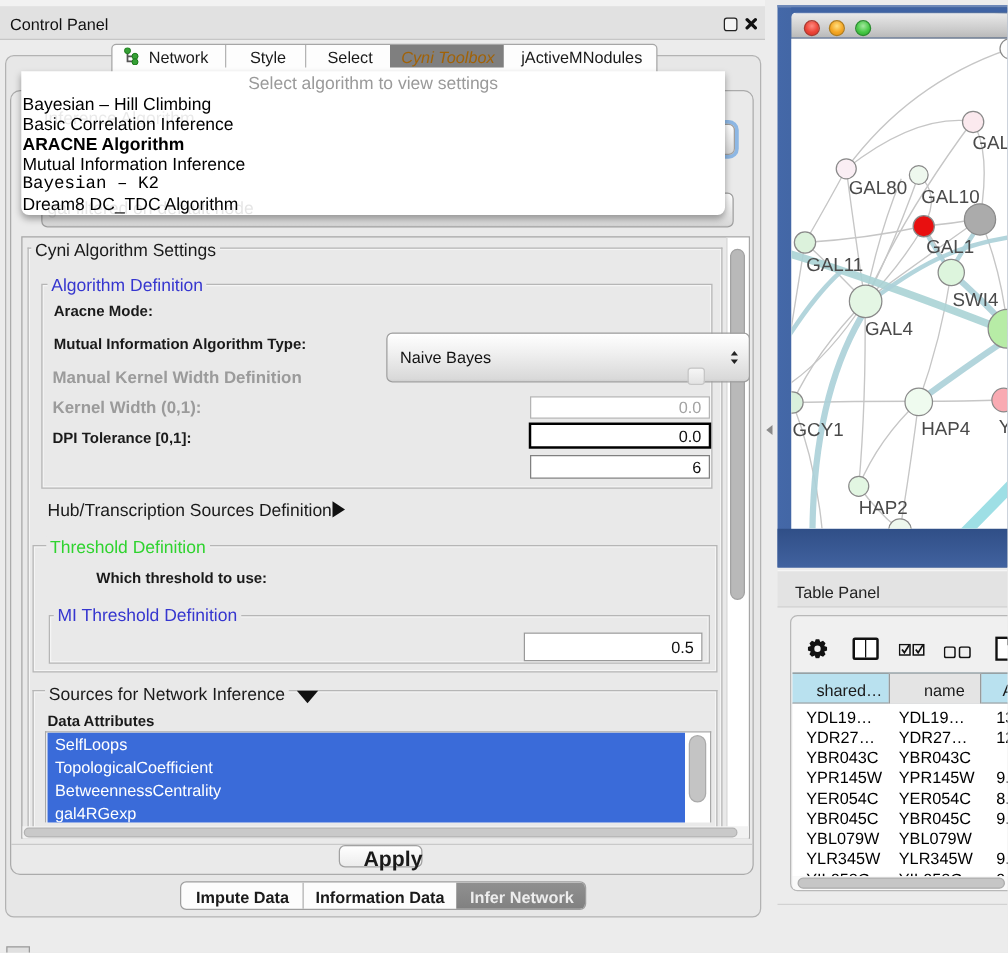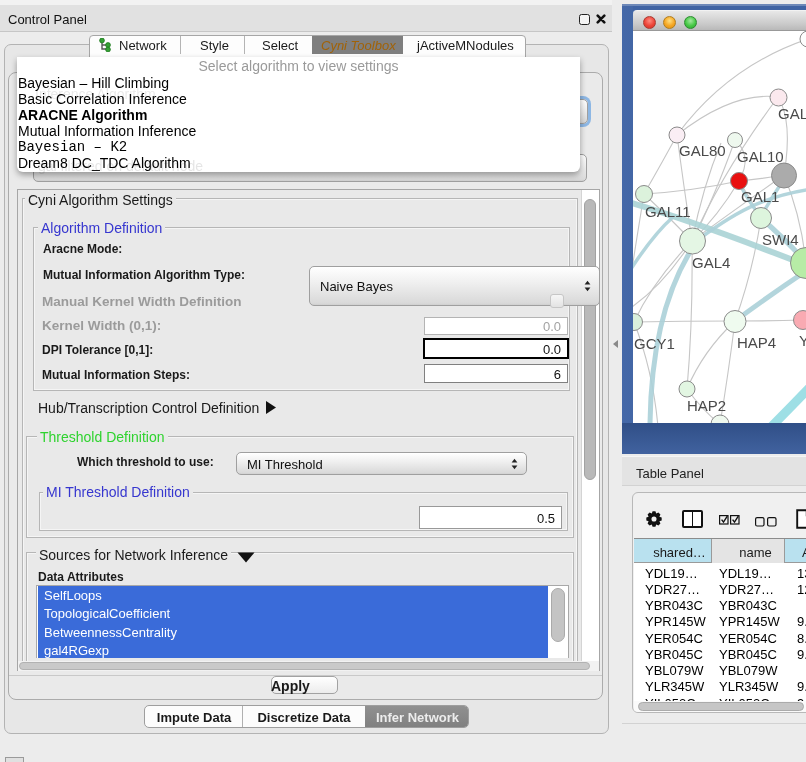--- a/index.html
+++ b/index.html
@@ -88,41 +88,33 @@
   <div class="glbl" style="left:42px;top:318px;">Kernel Width (0,1):</div>
   <div class="fld" style="left:424px;top:317px;width:144px;height:18px;border:1px solid #b4b4b4;">
       <span style="color:#a3a3a3;">0.0</span>
     </div>
 
   <div class="lbl" style="left:42px;top:343px;">DPI Tolerance [0,1]:</div>
   <div class="fld" style="left:423px;top:338px;width:146px;height:21px;border:2px solid #000;">
       <span>0.0</span>
     </div>
 
-  <div class="lbl" style="left:42px;top:368px;">Mutual Information Steps:</div>
   <div class="fld" style="left:424px;top:364px;width:144px;height:19px;border:1px solid #808080;">
       <span>6</span>
     </div>
 
-  <div class="abs" style="left:38px;top:400px;font-size:14px;color:#1a1a1a;">Hub/Transcription Control Definition</div>
+  <div class="abs" style="left:38px;top:400px;font-size:14px;color:#1a1a1a;">Hub/Transcription Sources Definition</div>
   <svg class="abs" style="left:264px;top:400px;" width="13" height="15" viewBox="0 0 13 15">
       <path d="M2 1 L12 7.5 L2 14 Z" fill="#111"></path>
     </svg>
 
   <div class="grp" style="left:26px;top:436px;width:548px;height:102px;"></div>
   <div class="gtitle" style="left:37px;top:429px;color:#2fd32f;">Threshold Definition</div>
 
   <div class="lbl" style="left:77px;top:455px;">Which threshold to use:</div>
-  <div class="abs combo" style="left:236px;top:452px;width:291px;height:23px;">
-    <div class="ct" style="left:10px;">MI Threshold</div>
-    <svg class="spin" viewBox="0 0 8 13">
-        <path d="M4 0.5 L7.3 4.7 H0.7 Z" fill="#222"></path>
-        <path d="M4 12.5 L7.3 8.3 H0.7 Z" fill="#222"></path>
-      </svg>
-  </div>
 
   <div class="grp" style="left:39px;top:492px;width:529px;height:39px;"></div>
   <div class="gtitle" style="left:43px;top:484px;color:#3636cf;">MI Threshold Definition</div>
 
   <div class="fld" style="left:419px;top:506px;width:143px;height:23px;border:1px solid #999;">
       <span>0.5</span>
     </div>
 
   <div class="grp" style="left:26px;top:552px;width:548px;height:116px;border-bottom:none;"></div>
   <div class="gtitle" style="left:36px;top:547px;color:#1a1a1a;">Sources for Network Inference</div>
@@ -141,28 +133,28 @@
     <div class="abs" style="left:514px;top:2px;width:14px;height:54px;background:#c4c4c4;border:1px solid #aaa;border-radius:7px;"></div>
   </div>
 
   <div class="abs" style="left:18px;top:661px;width:581px;height:10px;background:#f2f2f2;">
     <div class="abs" style="left:1px;top:1px;width:571px;height:8px;background:#c9c9c9;border:1px solid #b2b2b2;border-radius:4.5px;"></div>
   </div>
 </div>
 
 <div class="abs" style="left:9px;top:675px;width:593px;height:1px;background:#c9c9c9;"></div>
 <div class="abs" style="left:271px;top:676px;width:67px;height:18px;border:1px solid #a2a2a2;border-radius:5px;background:linear-gradient(#ffffff,#ececec);"></div>
-<div class="abs" style="left:271px;top:678px;width:67px;text-align:left;font-size:14px;font-weight:bold;color:#1a1a1a;">Apply</div>
+<div class="abs" style="left:271px;top:678px;width:67px;text-align:right;font-size:17px;font-weight:bold;color:#1a1a1a;">Apply</div>
 
 <div class="abs" style="left:144px;top:705px;width:325px;height:23px;background:#fcfcfc;border:1px solid #9e9e9e;border-radius:5px;overflow:hidden;">
   <div class="abs" style="left:0;top:0;width:98px;height:23px;border-right:1px solid #b0b0b0;"></div>
   <div class="abs" style="left:98px;top:0;width:122px;height:23px;"></div>
   <div class="abs" style="left:220px;top:0;width:105px;height:23px;background:linear-gradient(#909090,#7f7f7f);"></div>
   <div class="abs" style="left:0px;top:4px;width:98px;text-align:center;font-size:13px;font-weight:bold;color:#1a1a1a;">Impute Data</div>
-  <div class="abs" style="left:98px;top:4px;width:122px;text-align:center;font-size:13px;font-weight:bold;color:#1a1a1a;">Discretize Data</div>
+  <div class="abs" style="left:98px;top:4px;width:122px;text-align:center;font-size:13px;font-weight:bold;color:#1a1a1a;">Information Data</div>
   <div class="abs" style="left:220px;top:4px;width:105px;text-align:center;font-size:13px;font-weight:bold;color:#ededed;">Infer Network</div>
 </div>
 
 <div class="abs" style="left:5px;top:757px;width:19px;height:10px;background:#e0e0e0;border:1.5px solid #9a9a9a;"></div>
 
 <div class="abs" style="left:17px;top:57px;width:563px;height:115px;background:#fff;border-radius:0 0 6px 6px;box-shadow:0 3px 6px rgba(0,0,0,.35);">
   <div class="abs" style="left:0;top:1px;width:563px;text-align:center;font-size:14px;color:#9a9a9a;">Select algorithm to view settings</div>
   <div class="abs" style="left:1px;top:18px;font-size:14px;color:#000;">Bayesian – Hill Climbing</div>
   <div class="abs" style="left:1px;top:34px;font-size:14px;color:#000;">Basic Correlation Inference</div>
   <div class="abs" style="left:1px;top:50px;font-size:14px;color:#000;font-weight:bold;">ARACNE Algorithm</div>

